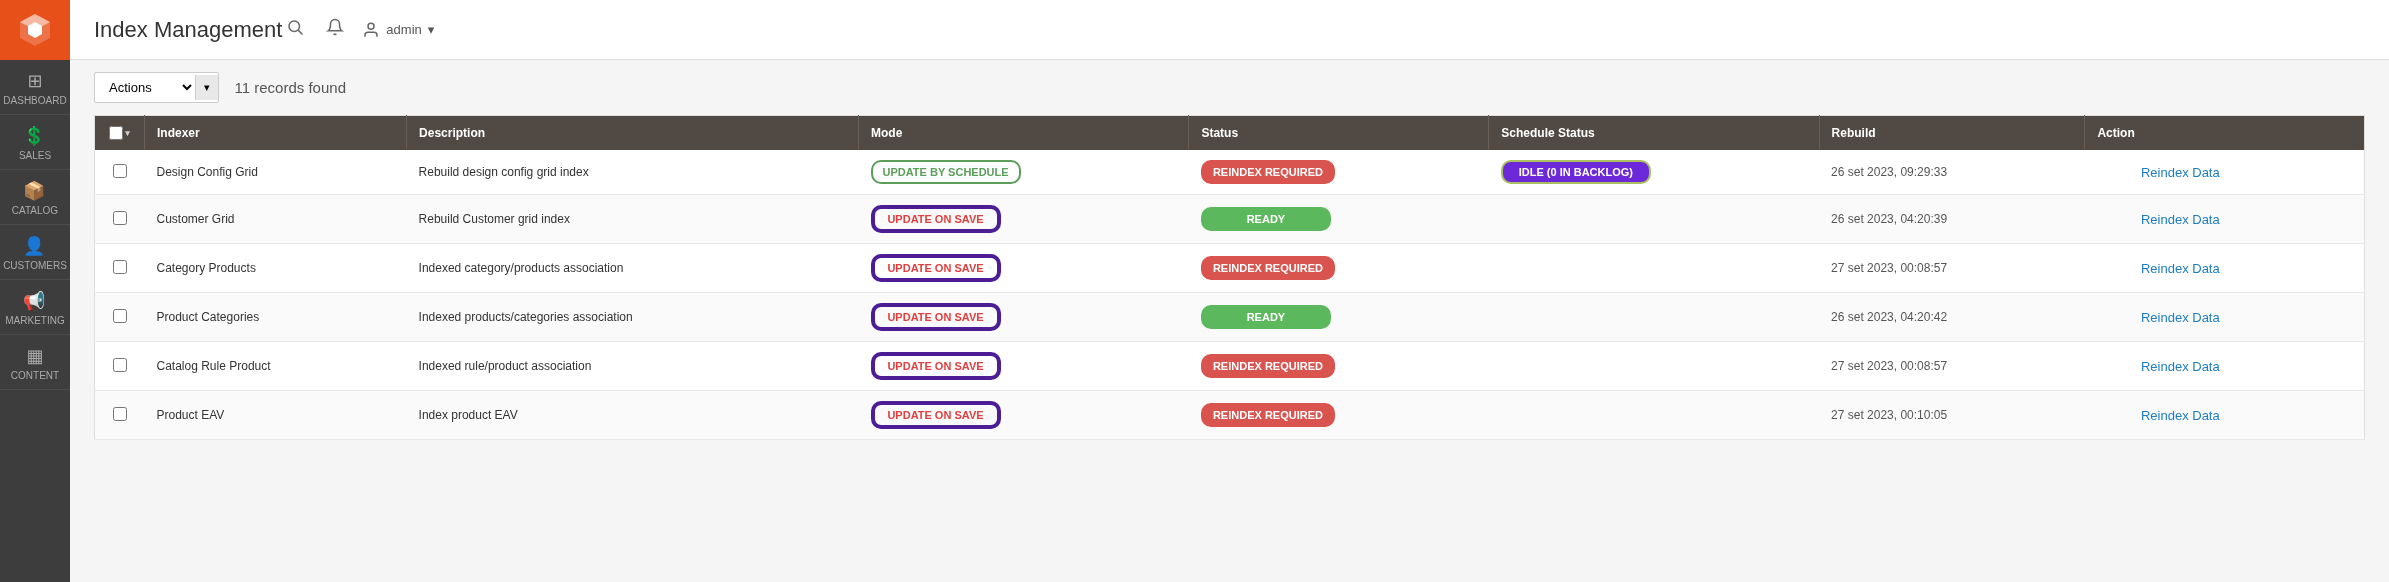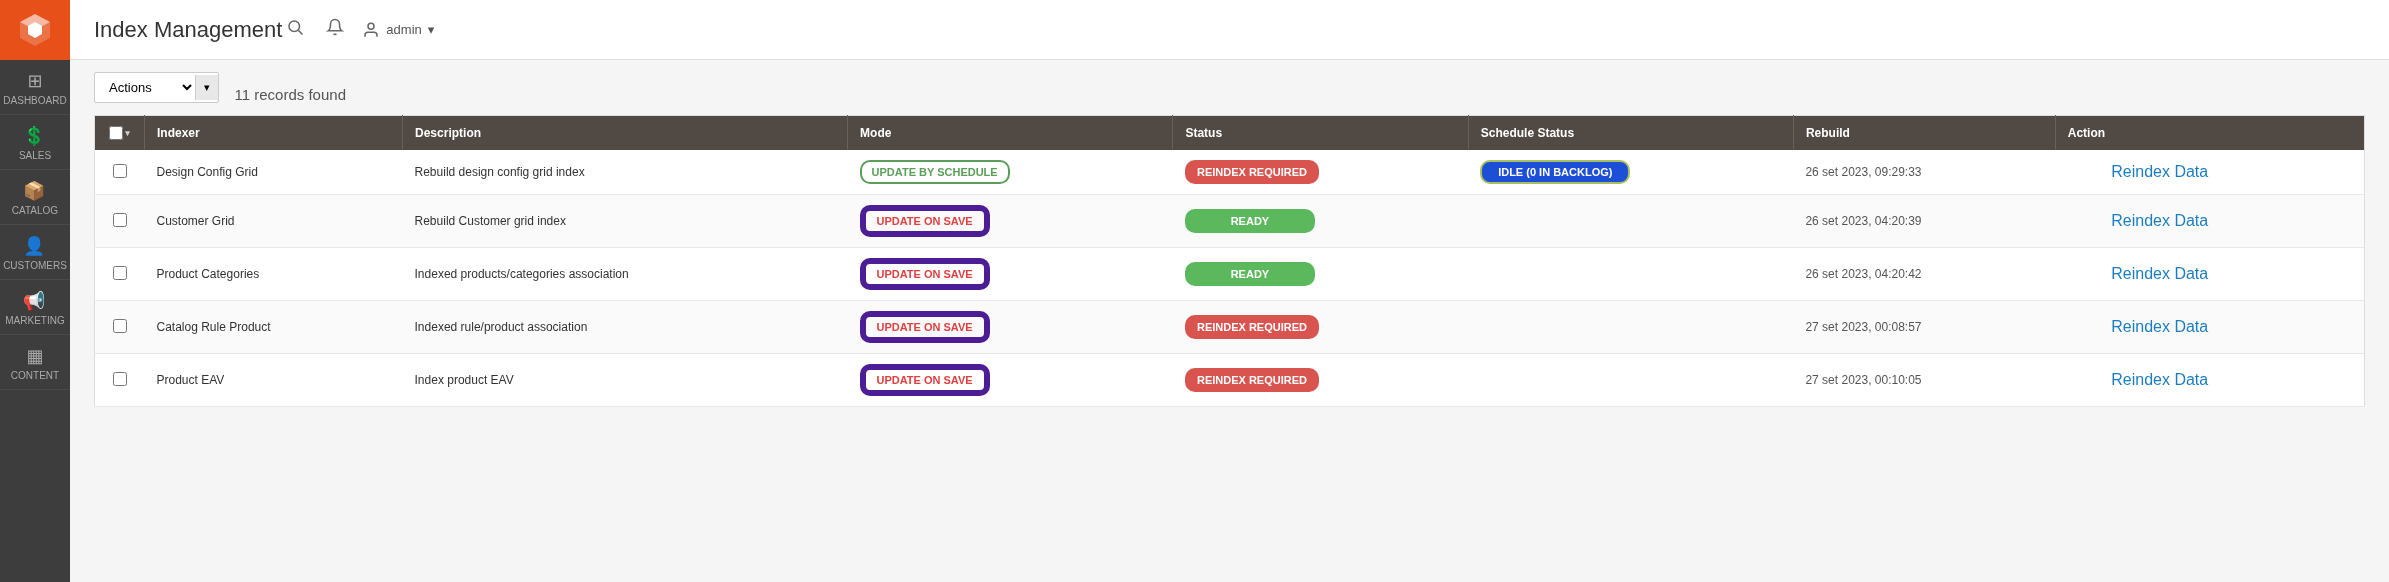--- a/index.html
+++ b/index.html
@@ -85,21 +85,21 @@
       gap: 6px;
       cursor: pointer;
       color: #555;
       font-size: 13px;
     }
 
     
     .toolbar {
       padding: 12px 24px;
       display: flex;
-      align-items: flex-end;
+      align-items: center;
       gap: 16px;
       background: #f5f5f5;
       flex-shrink: 0;
     }
     .actions-select-wrapper {
       display: flex;
       align-items: center;
       border: 1px solid #ccc;
       background: #fff;
       border-radius: 2px;
@@ -178,46 +178,46 @@
       border-radius: 10px;
       text-align: center;
       min-width: 130px;
     }
     .badge-green-outline {
       border: 2px solid #5a9e5a;
       color: #5a9e5a;
       background: transparent;
     }
     .badge-red-outline {
-      border: 6px solid #4c1d95;
+      border: 4px solid #4c1d95;
       color: #e04040;
       background: transparent;
     }
     .badge-green-filled {
       background: #5cb85c;
       color: #fff;
       border: 2px solid #5cb85c;
     }
     .badge-red-filled {
       background: #d9534f;
       color: #fff;
       border: 2px solid #d9534f;
     }
     .badge-olive {
-      background: #1d4ed8;
+      background: #6d28d9;
       color: #fff;
       border: 2px solid #a8c060;
       min-width: 150px;
     }
 
     .link-action {
       color: #1c7ec1;
       cursor: pointer;
       text-decoration: none;
-      font-size: 16px;
+      font-size: 13px;
       padding-left: 44px;
     }
 
     .updated-cell { white-space: nowrap; color: #555; }
 
     
     .th-checkbox-inner {
       display: flex;
       align-items: center;
       justify-content: center;
@@ -369,20 +369,38 @@
     <td></td>
     <td class="updated-cell">26 set 2023, 04:20:39</td>
     <td>
       <a class="link-action" href="#">Reindex Data</a>
     </td>
   </tr>
           <tr>
     <td class="td-checkbox">
       <input type="checkbox" style="">
     </td>
+    <td>Category Products</td>
+    <td>Indexed category/products association</td>
+    <td>
+      <span class="badge badge-red-outline">UPDATE ON SAVE</span>
+    </td>
+    <td>
+      <span class="badge badge-red-filled">REINDEX REQUIRED</span>
+    </td>
+    <td></td>
+    <td class="updated-cell">27 set 2023, 00:08:57</td>
+    <td>
+      <a class="link-action" href="#">Reindex Data</a>
+    </td>
+  </tr>
+          <tr>
+    <td class="td-checkbox">
+      <input type="checkbox" style="">
+    </td>
     <td>Product Categories</td>
     <td>Indexed products/categories association</td>
     <td>
       <span class="badge badge-red-outline">UPDATE ON SAVE</span>
     </td>
     <td>
       <span class="badge badge-green-filled">READY</span>
     </td>
     <td></td>
     <td class="updated-cell">26 set 2023, 04:20:42</td>

